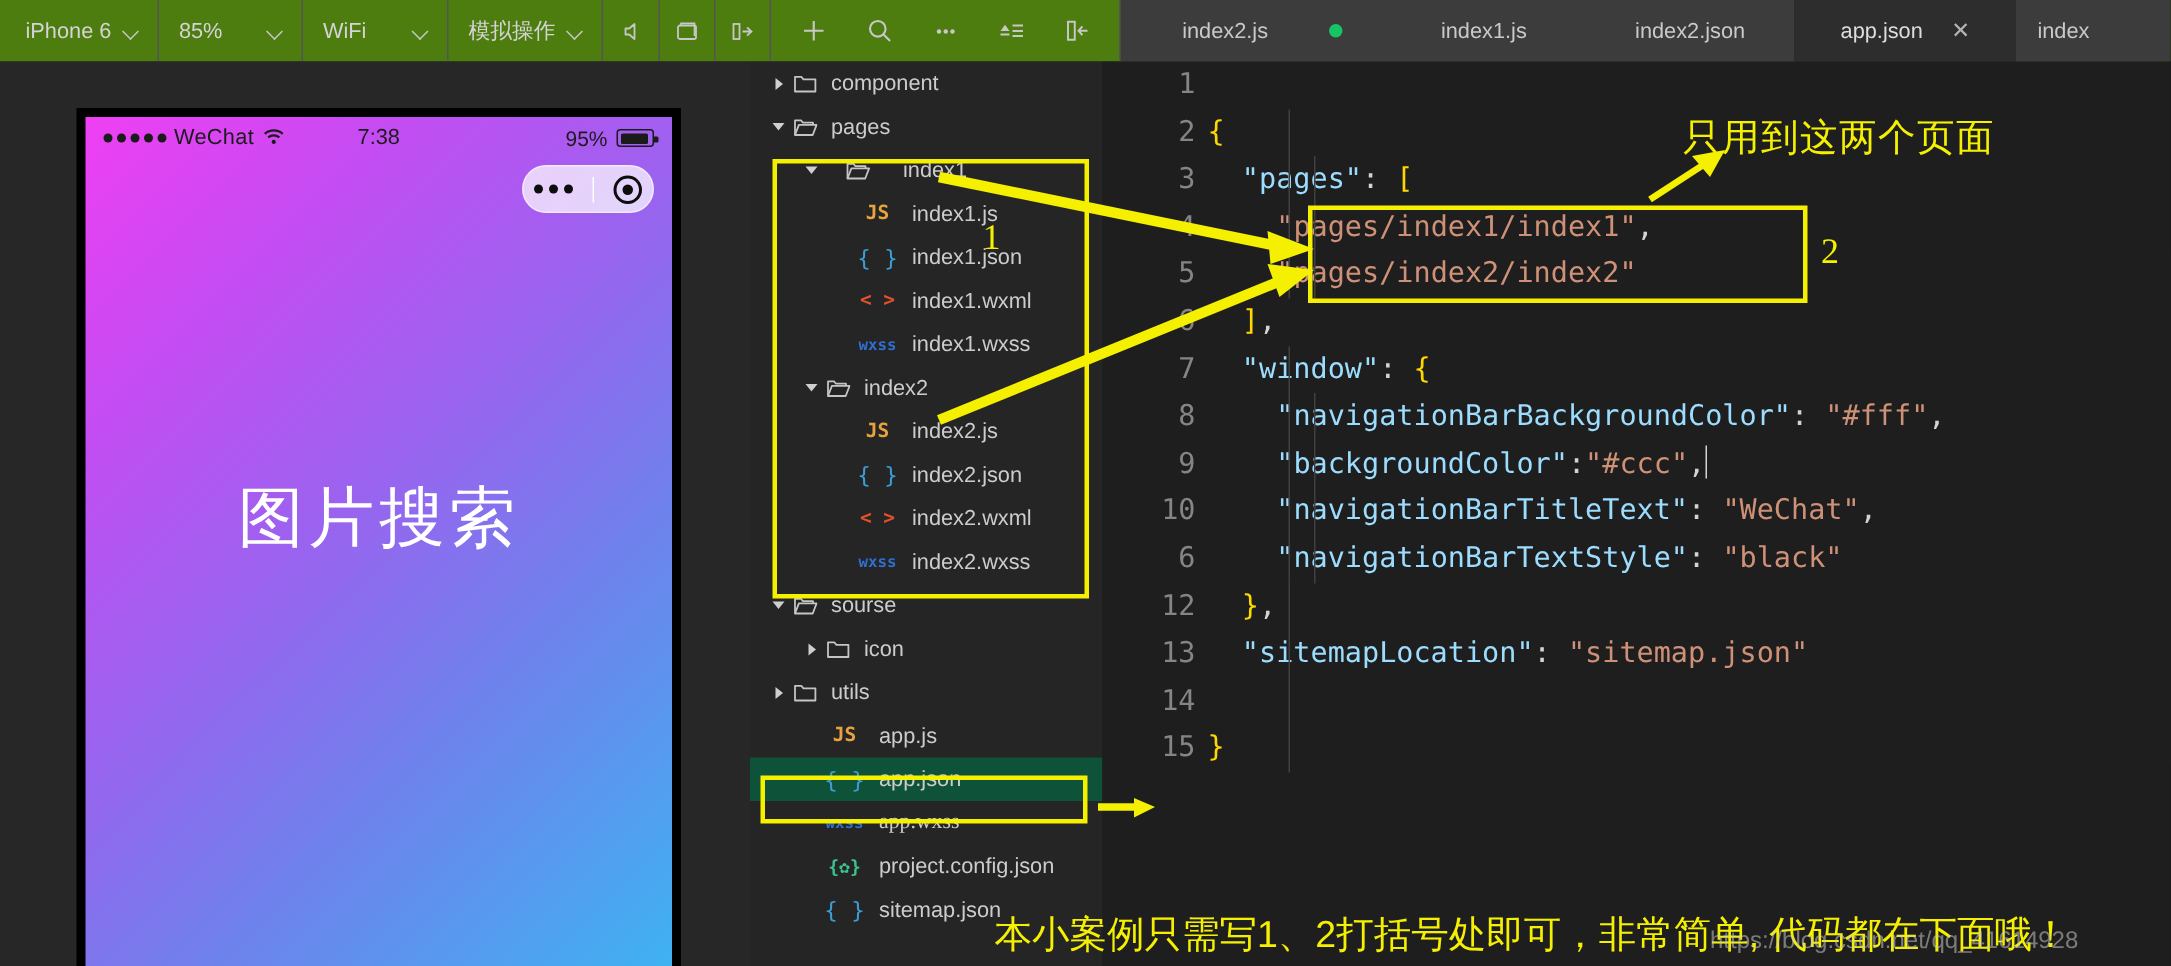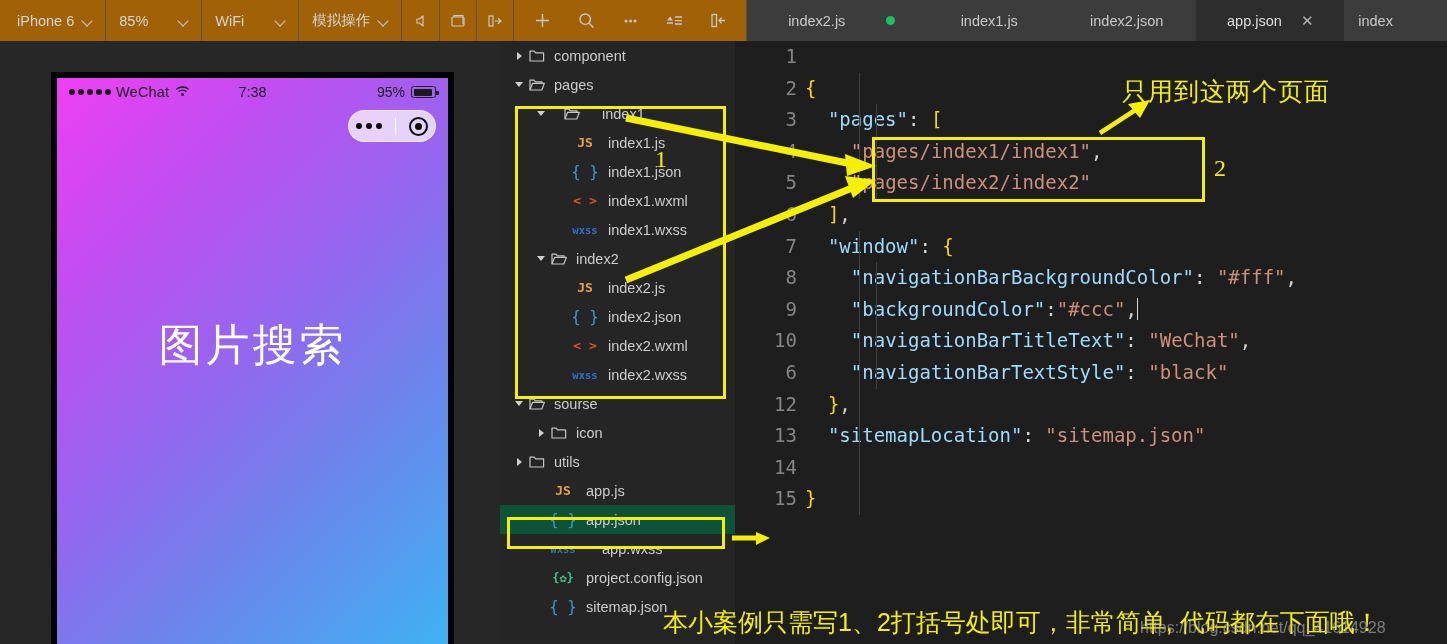--- a/index.html
+++ b/index.html
@@ -7,21 +7,21 @@
     width:1447px; height:644px;
     background:#1e1e1e;
     font-family:"Liberation Sans","DejaVu Sans",sans-serif;
     overflow:hidden;
   }
   #root { position:relative; width:1447px; height:644px; background:#1e1e1e; }
 
   
   .toolbar {
     position:absolute; left:0; top:0; width:1447px; height:41px;
-    background:#a16207; display:flex; align-items:stretch;
+    background:#4d7c0f; display:flex; align-items:stretch;
   }
   .tb-left { display:flex; align-items:stretch; height:41px; }
   .tb-cell {
     display:flex; align-items:center; gap:9px;
     padding:0 13px; color:#cfcfcf; font-size:14.5px;
     border-right:1px solid #545454; height:41px; white-space:nowrap;
   }
   .tb-cell.first { padding-left:17px; }
   .tb-cell .cap { color:#d4d4d4; }
   .caret { display:inline-block; width:9px; height:9px; position:relative; }
@@ -445,21 +445,21 @@
         <span class="lbl" style="margin-left:8px;">app.js</span>
       </div>
       <div class="trow sel" style="padding-left: 34px;">
         <span class="arrow none"></span>
         <span class="ext json">{ }</span>
         <span class="lbl" style="margin-left:8px;">app.json</span>
       </div>
       <div class="trow" style="padding-left: 34px;">
         <span class="arrow none"></span>
         <span class="ext wxss">wxss</span>
-        <span class="lbl" style="margin-left:24px;">app.wxss</span>
+        <span class="lbl" style="margin-left:8px;font-family:Liberation Serif, serif;">app.wxss</span>
       </div>
       <div class="trow" style="padding-left: 34px;">
         <span class="arrow none"></span>
         <span class="ext cfg">{✿}</span>
         <span class="lbl" style="margin-left:8px;">project.config.json</span>
       </div>
       <div class="trow" style="padding-left: 34px;">
         <span class="arrow none"></span>
         <span class="ext json">{ }</span>
         <span class="lbl" style="margin-left:8px;">sitemap.json</span>

